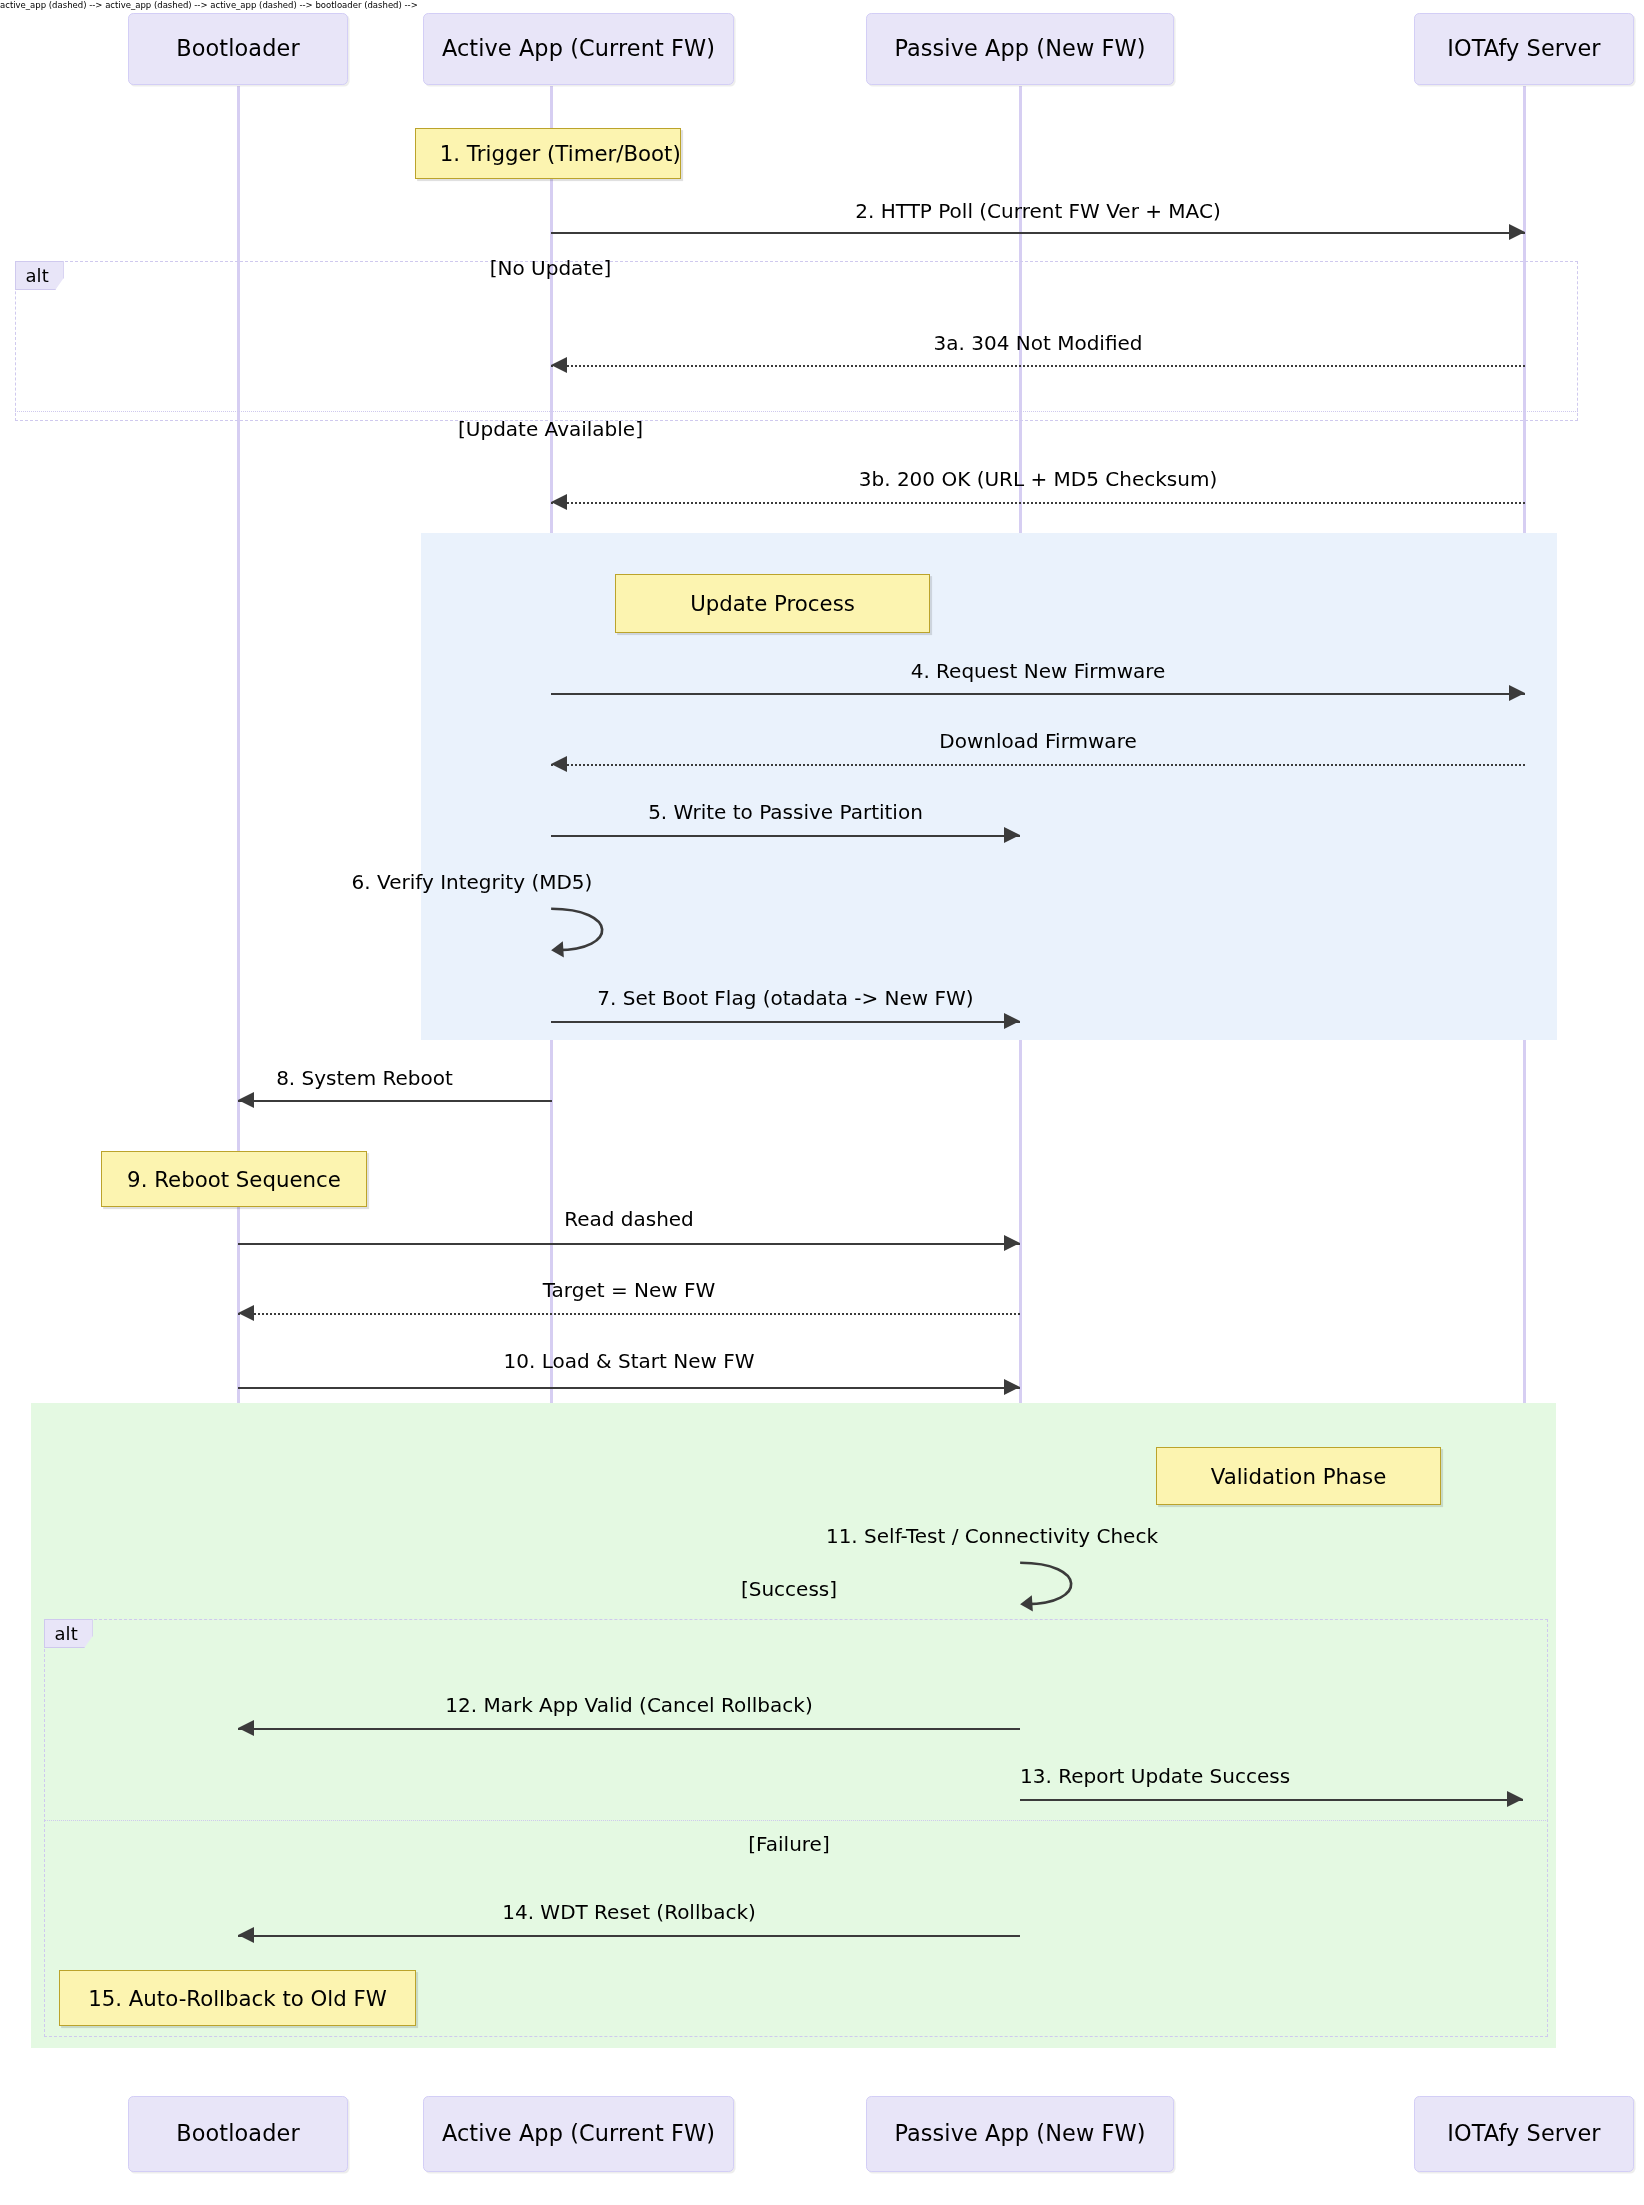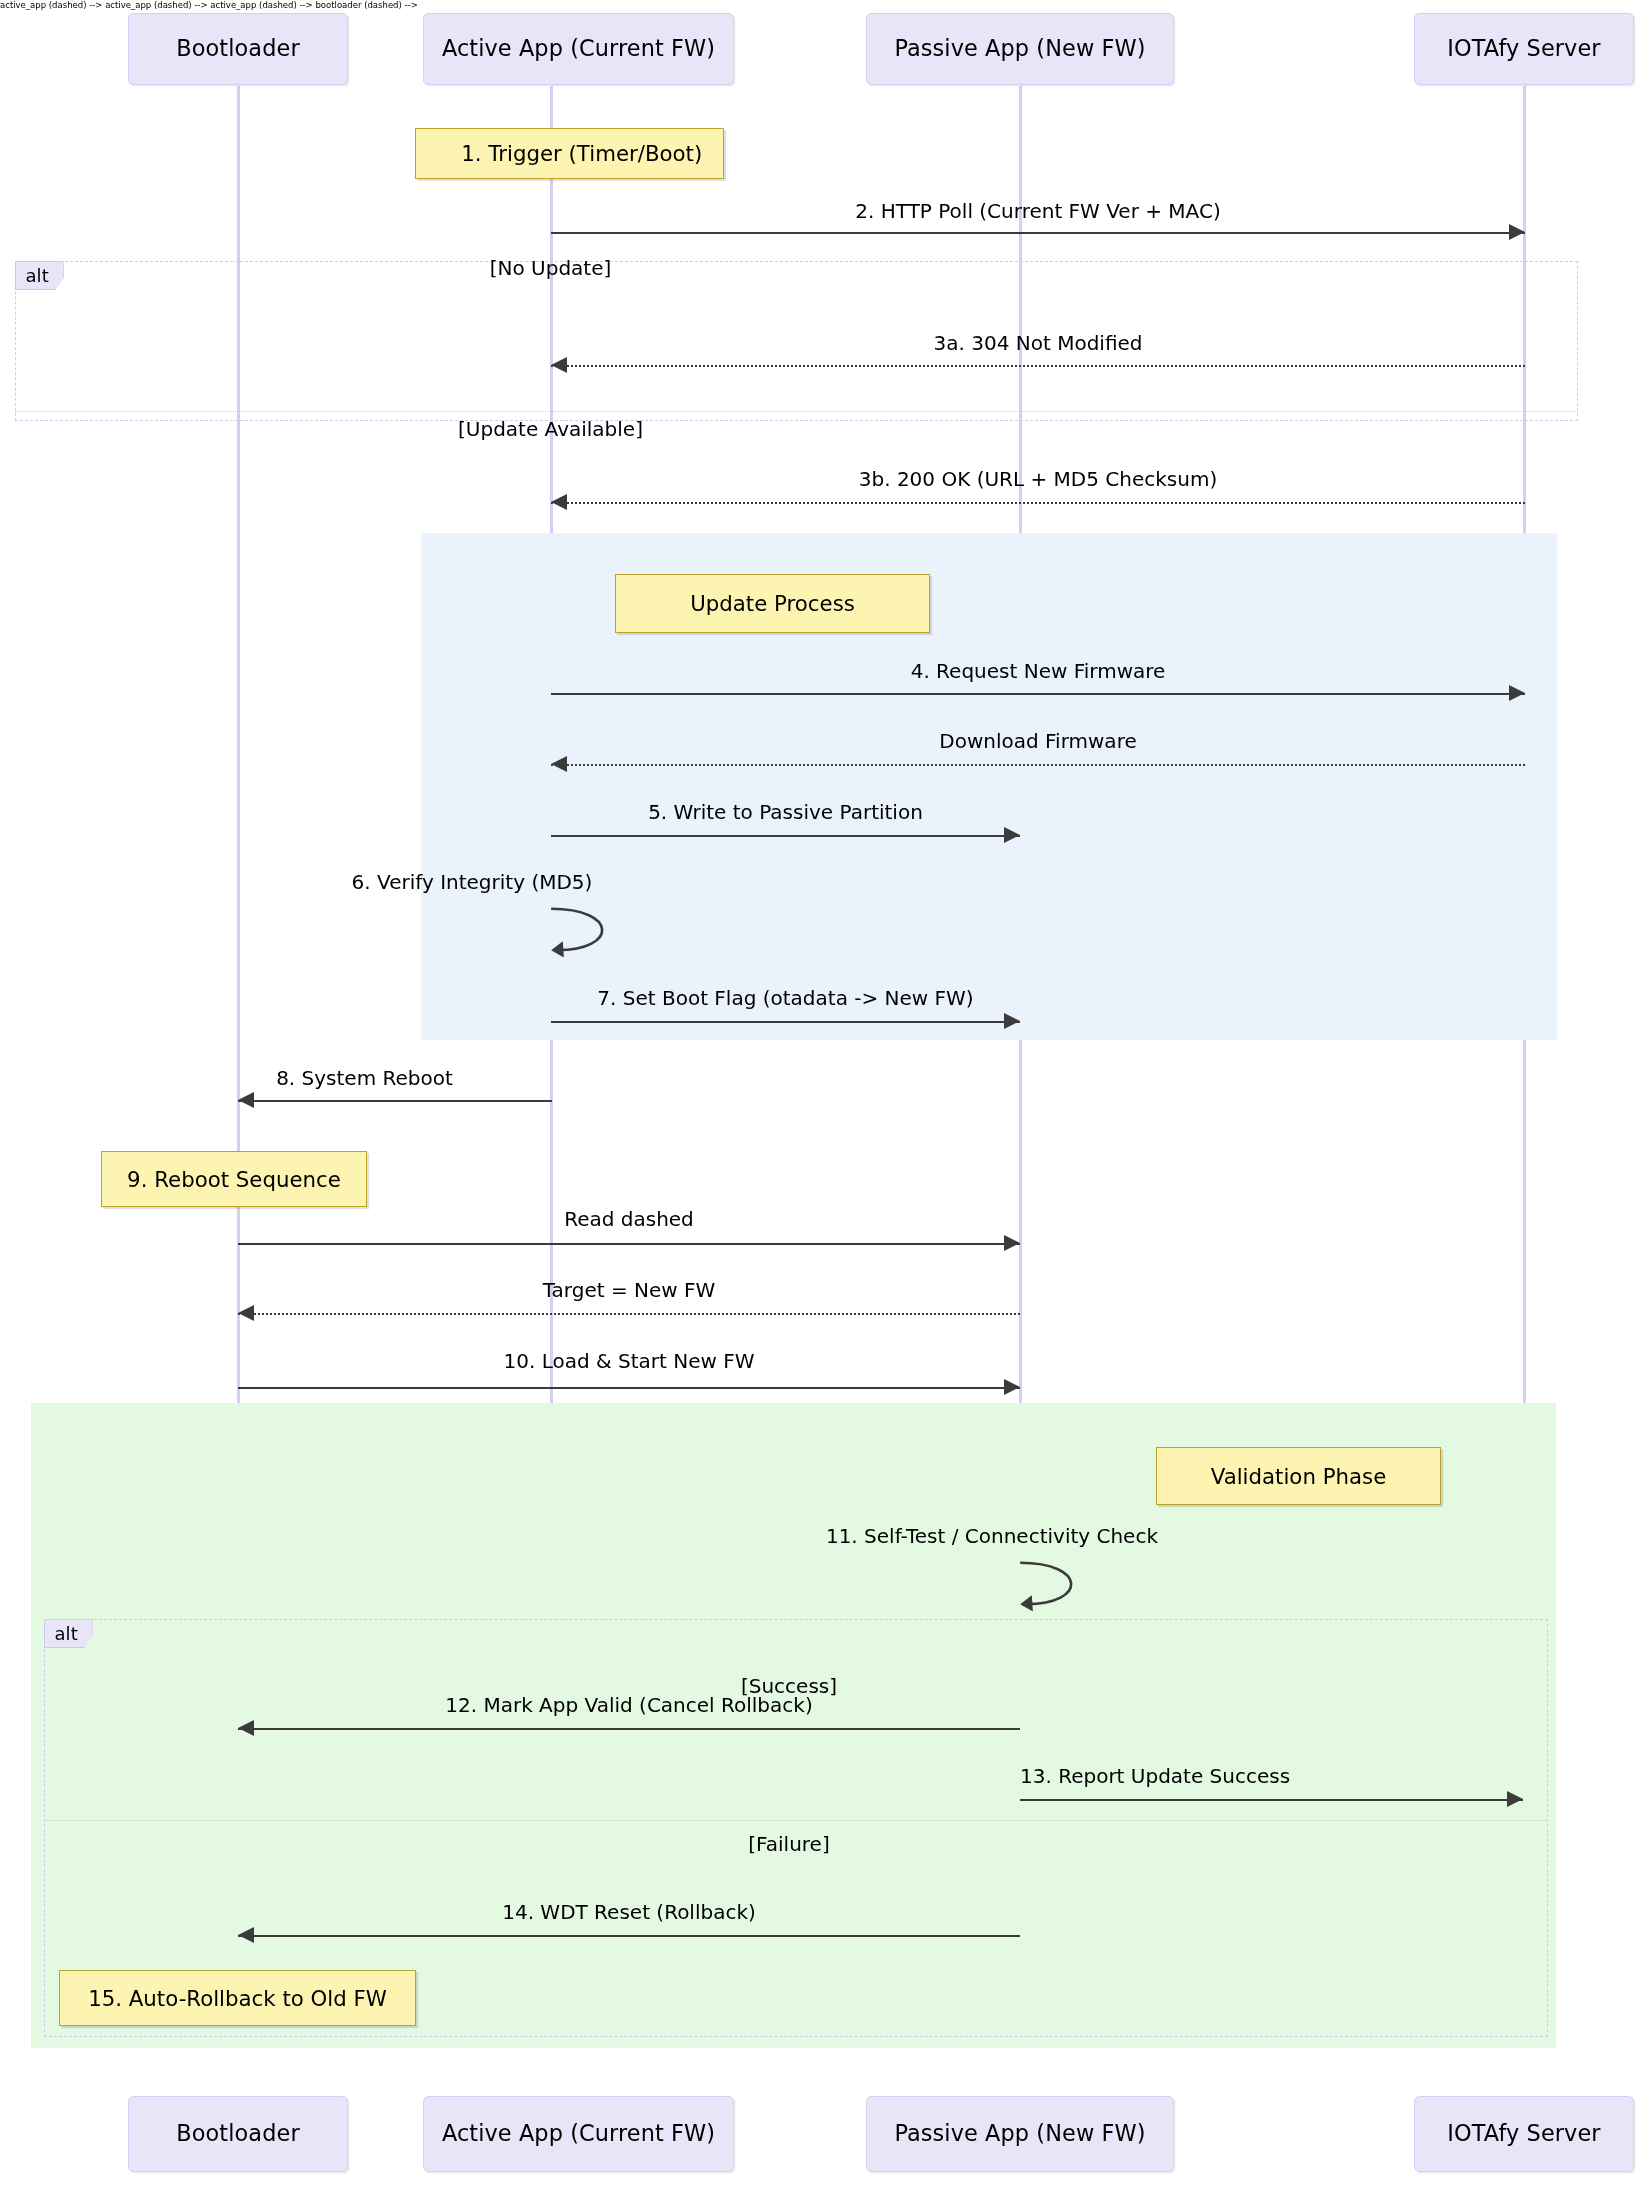--- a/index.html
+++ b/index.html
@@ -148,21 +148,21 @@
   <div class="region green" style="left:31px;  top:1403px; width:1525px; height:645px;"></div>
 
   
   <div class="altbox" style="left:15px; top:261px; width:1563px; height:160px;"></div>
   <div class="altlabel" style="left:15px; top:261px;">alt</div>
   <div class="altcond" style="left:444px; top:256px; width:213px;">[No Update]</div>
   <div class="altdivider" style="left:15px; top:411px; width:1563px;"></div>
   <div class="altcond" style="left:444px; top:417px; width:213px;">[Update Available]</div>
 
   
-  <div class="note" style="left:415px; top:128px; width:309px; height:51px;padding-left:32px;">1. Trigger (Timer/Boot)</div>
+  <div class="note" style="left:415px; top:128px; width:266px; height:51px;padding-left:32px;">1. Trigger (Timer/Boot)</div>
   <div class="note" style="left:615px; top:574px; width:315px; height:59px;">Update Process</div>
   <div class="note" style="left:101px; top:1127px; width:266px; height:56px;margin-top:24px;">9. Reboot Sequence</div>
   <div class="note" style="left:1156px; top:1447px; width:285px; height:58px;">Validation Phase</div>
   <div class="note" style="left:59px; top:1970px; width:357px; height:56px;">15. Auto-Rollback to Old FW</div>
 
   
 
   
   <div class="msglabel" style="left:551px; top:199px; width:974px; text-align:center;">2. HTTP Poll (Current FW Ver + MAC)</div>
   <div class="msg" style="left:551px; top:232px; width:974px;">
@@ -254,21 +254,21 @@
   <div class="selfloop" style="left:1018px; top:1555px;">
     <svg width="85" height="59" viewBox="0 0 160 110">
       <path d="M4 14 C 130 14, 130 92, 16 92" fill="none" stroke="#3B3B3B" stroke-width="5"></path>
       <polygon points="26,75 4,92 28,106" fill="#3B3B3B"></polygon>
     </svg>
   </div>
 
   
   <div class="altbox" style="left:44px; top:1619px; width:1504px; height:418px;"></div>
   <div class="altlabel" style="left:44px; top:1619px;">alt</div>
-  <div class="altcond" style="left:693px; top:1674px; width:192px;">[Success]</div>
+  <div class="altcond" style="left:693px; top:1577px; width:192px;">[Success]</div>
   <div class="altdivider" style="left:44px; top:1820px; width:1504px;"></div>
   <div class="altcond" style="left:693px; top:1832px; width:192px;">[Failure]</div>
 
   
   <div class="msglabel" style="left:238px; top:1693px; width:782px; text-align:center;">12. Mark App Valid (Cancel Rollback)</div>
   <div class="msg" style="left:238px; top:1728px; width:782px;">
     <div class="line" style="width:782px;"></div>
     <div class="head left" style="left:0px;"></div>
   </div>
 

